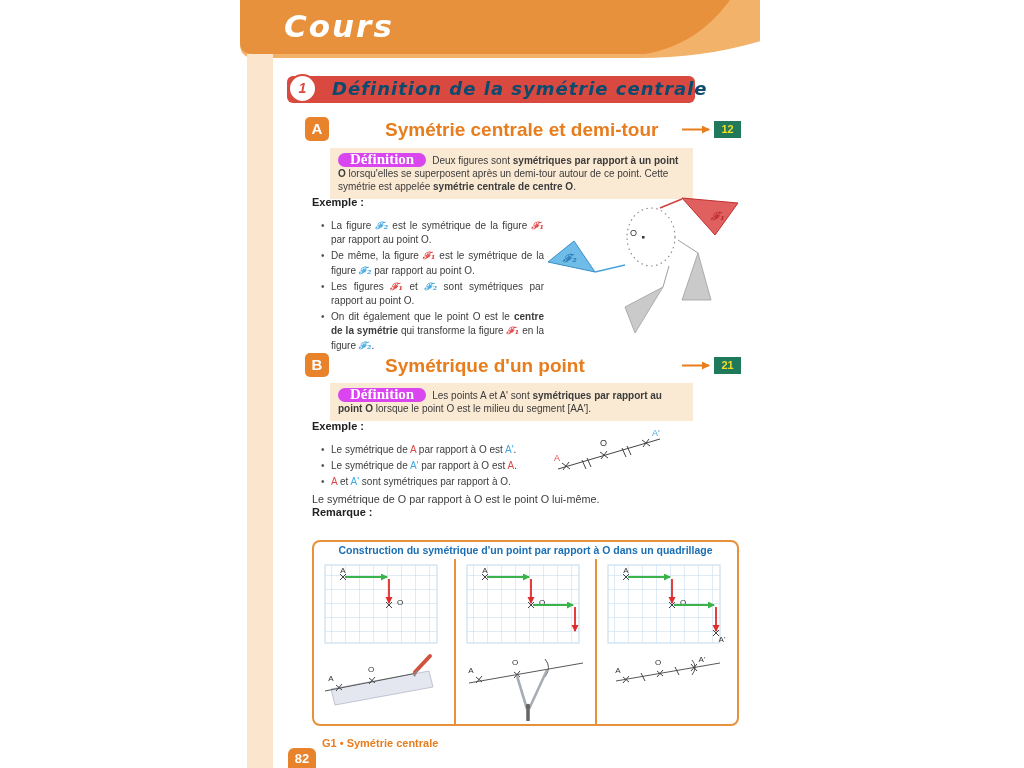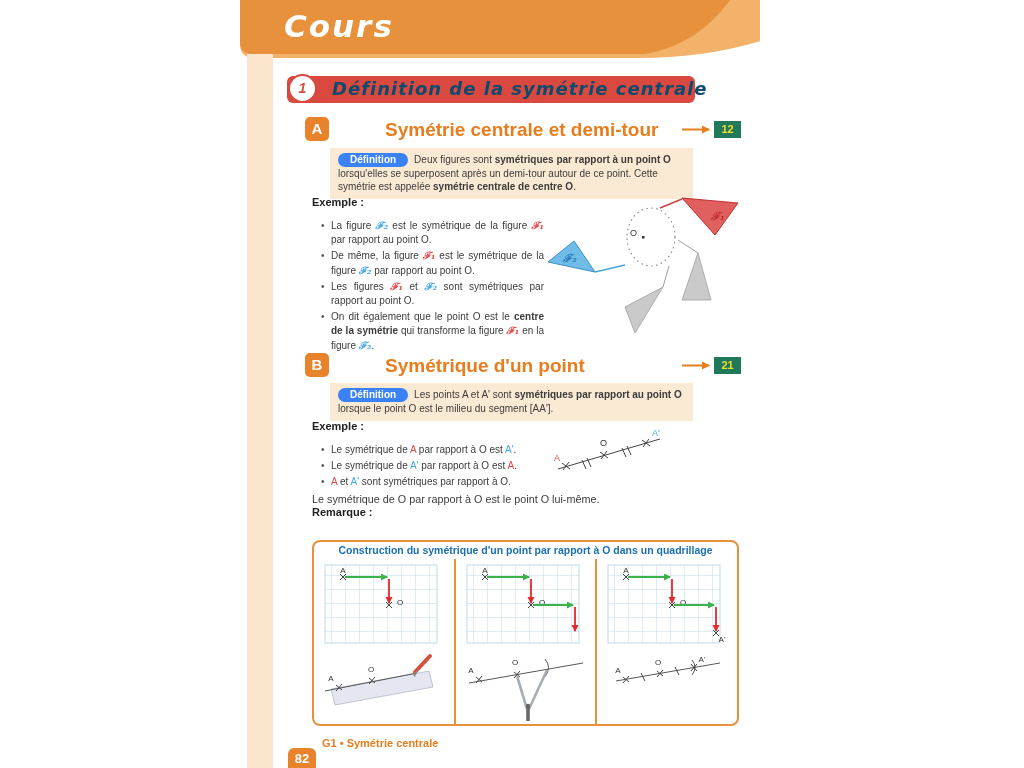--- a/index.html
+++ b/index.html
@@ -23,22 +23,22 @@
   
   .sec-square{width:24px;height:24px;background:#E8822B;border-radius:5px;color:#fff;
        font-weight:700;font-size:15px;text-align:center;line-height:24px;}
   .sec-title{font-size:19px;font-weight:700;color:#E87D1E;margin-left:48px;}
   .badge{width:27px;height:17px;background:#20795B;border-radius:0;color:#F2DE2A;
        font-weight:700;font-size:11px;text-align:center;line-height:17px;}
 
   
   .defbox{width:363px;background:#FAE9D3;padding:5px 8px 6px 8px;font-size:10px;line-height:13px;
        color:#3C3C3C;box-sizing:border-box;}
-  .deflabel{display:inline-block;background:#3b82f6;color:#fff;font-weight:700;font-size:10px;
-       padding:0px 12px 1px 12px;border-radius:9px;margin-right:6px;}
+  .deflabel{display:inline-block;background:#d946ef;color:#fff;font-weight:700;font-size:15px;
+       padding:0px 12px 1px 12px;border-radius:9px;margin-right:6px;font-family:Liberation Serif, serif;}
 
   .ex-label{font-weight:700;font-size:11px;color:#222;}
   ul.bullets{list-style:none;margin:8px;padding:0;font-size:10px;line-height:14.2px;}
   ul.bullets li{position:relative;padding-left:11px;margin-bottom:2px;}
   ul.bullets li::before{content:"\2022";position:absolute;left:1px;top:0;color:#555;}
   .just{text-align:justify;}
 
   .seg-b{font-weight:700;}
   .seg-f1{color:#E04848;font-family:"DejaVu Serif",serif;font-style:italic;font-weight:700;}
   .seg-f2{color:#45A7E0;font-family:"DejaVu Serif",serif;font-style:italic;font-weight:700;}

